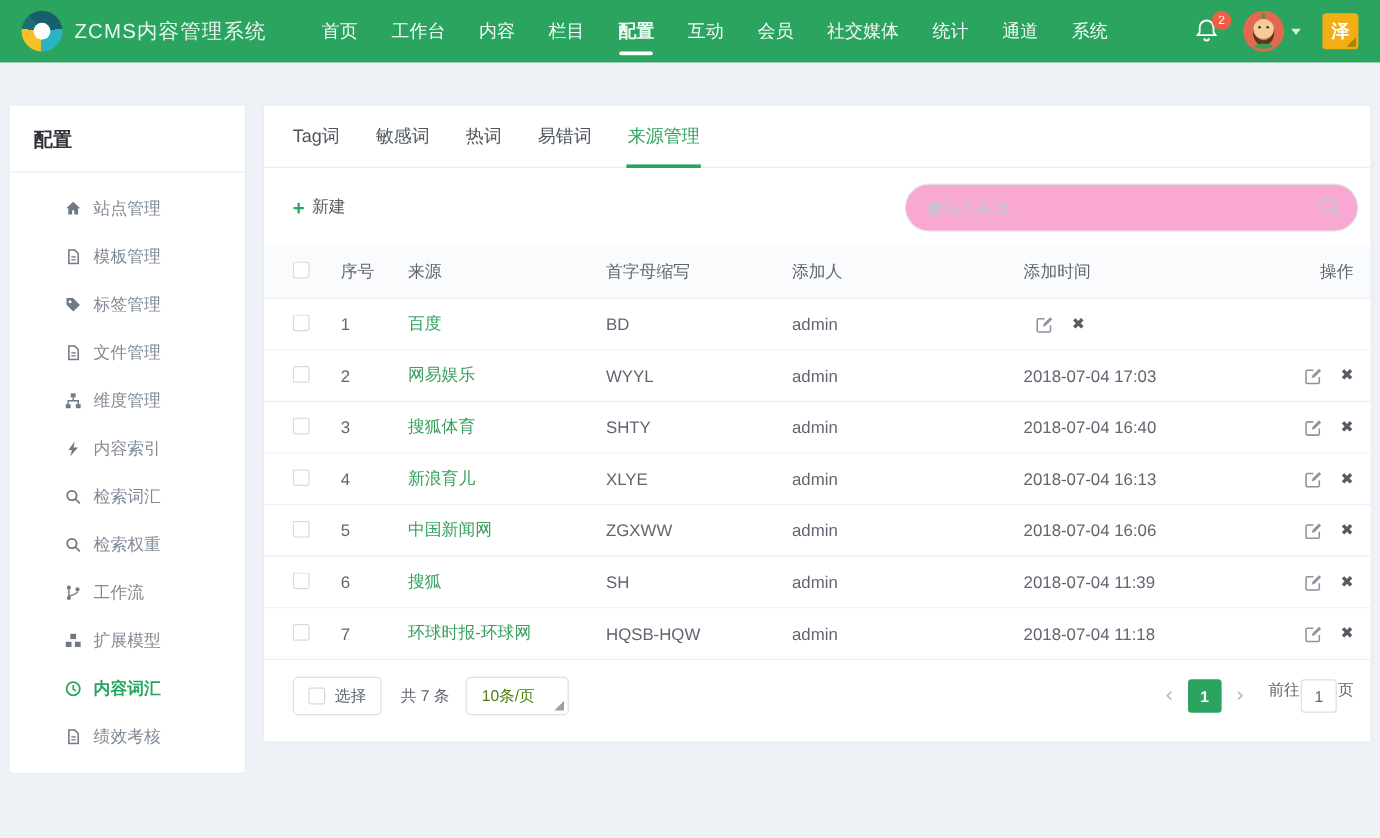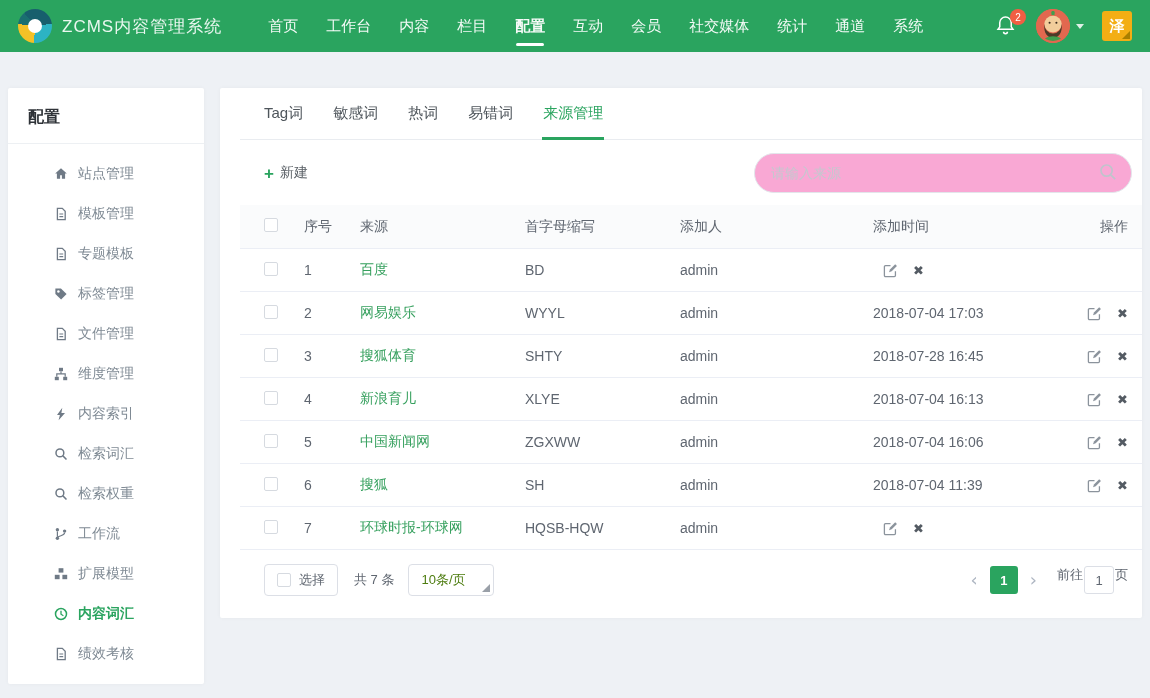--- a/index.html
+++ b/index.html
@@ -44,21 +44,21 @@
   .side-item { height:40px; display:flex; align-items:center; padding-left:45px; color:#7f8a94;
                font-size:14px; cursor:pointer; white-space:nowrap; }
   .side-item .sicon { width:16px; height:16px; margin-right:9px; color:#6f7a86; display:inline-flex;
                       align-items:center; justify-content:center; }
   .side-item .sicon svg { width:14px; height:14px; }
   .side-item.active, .side-item.active .sicon { color:#2aa45f; }
   .side-item.active { font-weight:bold; }
 
   
   .main-card { flex:1; margin-left:16px; background:#fff; border-radius:2px; box-shadow:0 0 4px rgba(0,0,0,.04);
-               padding-bottom:18px;padding-left:20px; }
+               padding-bottom:18px; }
   .tabs { display:flex; gap:30px; padding:0 24px; height:52px; align-items:stretch;
           border-bottom:1px solid #e9ecf0; }
   .tab { position:relative; display:flex; align-items:center; font-size:15px; color:#4e555b; cursor:pointer; }
   .tab.active { color:#2aa45f; }
   .tab.active::after { content:""; position:absolute; left:-1px; right:-1px; bottom:-1px; height:3px; background:#2aa45f; }
 
   .toolbar { display:flex; align-items:center; justify-content:space-between; padding:13px 10px 12px 24px; }
   .new-btn { display:flex; align-items:center; gap:6px; cursor:pointer; }
   .new-btn .plus { color:#2aa45f; font-size:17px; font-weight:bold; line-height:1; }
   .new-btn .nb-label { color:#5a6066; font-size:14px; }
@@ -208,29 +208,20 @@
         <li class="side-item">
           <span class="sicon">
             <svg viewBox="0 0 14 14">
               <path d="M3.4 1.4h4.9l2.9 2.9v8.3H3.4z" fill="none" stroke="currentColor" stroke-width="1.3"></path>
               <path d="M5.4 7h3.8M5.4 9.6h3.8" stroke="currentColor" stroke-width="1.1"></path>
             </svg>
           </span>
           <span>模板管理</span>
         </li>
 
-        <li class="side-item">
-          <span class="sicon">
-            <svg viewBox="0 0 14 14">
-              <path d="M3.4 1.4h4.9l2.9 2.9v8.3H3.4z" fill="none" stroke="currentColor" stroke-width="1.3"></path>
-              <path d="M5.4 7h3.8M5.4 9.6h3.8" stroke="currentColor" stroke-width="1.1"></path>
-            </svg>
-          </span>
-          <span>专题模板</span>
-        </li>
 
         <li class="side-item">
           <span class="sicon">
             <svg viewBox="0 0 14 14">
               <path d="M1.4 6.9V1.4h5.5l5.7 5.7-5.5 5.5z" fill="currentColor"></path>
               <circle cx="4.4" cy="4.4" r="1.25" fill="#fff"></circle>
             </svg>
           </span>
           <span>标签管理</span>
         </li>
@@ -420,21 +411,21 @@
             <span class="op del">✖</span>
           </div>
         </div>
 
         <div class="trow">
           <div class="cell c-check"><input type="checkbox" class="cb" style=""></div>
           <div class="cell c-idx">3</div>
           <div class="cell c-src"><a class="src-link">搜狐体育</a></div>
           <div class="cell c-abbr">SHTY</div>
           <div class="cell c-user">admin</div>
-          <div class="cell c-time">2018-07-28 16:45</div>
+          <div class="cell c-time">2018-07-04 16:40</div>
           <div class="cell c-ops">
             <span class="op edit">
               <svg viewBox="0 0 14 14">
                 <path d="M11.6 7.6v4.1a1 1 0 0 1-1 1H2.3a1 1 0 0 1-1-1V3.4a1 1 0 0 1 1-1H7" fill="none" stroke="currentColor" stroke-width="1.2"></path>
                 <path d="M5.6 8.6l.9-2.5 4.9-4.9 1.6 1.6-4.9 4.9z" fill="currentColor"></path>
               </svg>
             </span>
             <span class="op del">✖</span>
           </div>
         </div>
@@ -492,20 +483,21 @@
             <span class="op del">✖</span>
           </div>
         </div>
 
         <div class="trow">
           <div class="cell c-check"><input type="checkbox" class="cb" style=""></div>
           <div class="cell c-idx">7</div>
           <div class="cell c-src"><a class="src-link">环球时报-环球网</a></div>
           <div class="cell c-abbr">HQSB-HQW</div>
           <div class="cell c-user">admin</div>
+          <div class="cell c-time">2018-07-04 11:18</div>
           <div class="cell c-ops">
             <span class="op edit">
               <svg viewBox="0 0 14 14">
                 <path d="M11.6 7.6v4.1a1 1 0 0 1-1 1H2.3a1 1 0 0 1-1-1V3.4a1 1 0 0 1 1-1H7" fill="none" stroke="currentColor" stroke-width="1.2"></path>
                 <path d="M5.6 8.6l.9-2.5 4.9-4.9 1.6 1.6-4.9 4.9z" fill="currentColor"></path>
               </svg>
             </span>
             <span class="op del">✖</span>
           </div>
         </div>

